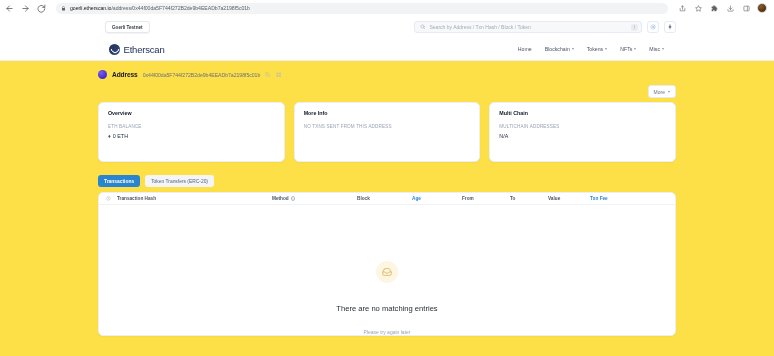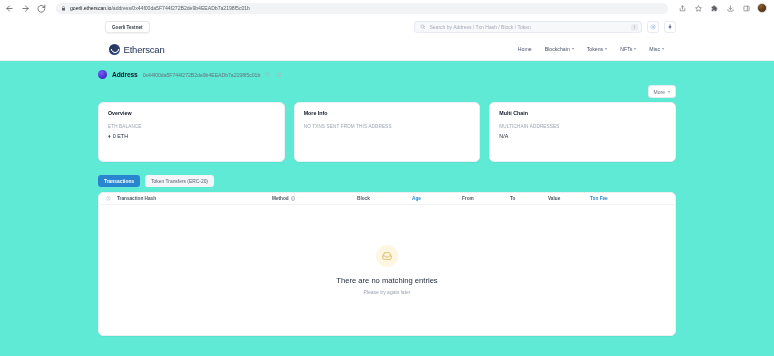--- a/index.html
+++ b/index.html
@@ -51,21 +51,21 @@
   .omnibox .url .path { color: #5f6368; }
   .chrome-icons { display: flex; align-items: center; gap: 6px; padding-right: 3px; }
   .chrome-icons .ci { width: 10px; height: 10px; color: #5f6368; display: flex; align-items: center; justify-content: center; }
   .avatar-chip {
     width: 10px; height: 10px; border-radius: 50%;
     background: radial-gradient(circle at 35% 30%, #8b5a2b 0%, #5d3a1a 55%, #3e2712 100%);
     border: 0.5px solid #d0d0d0;
   }
 
   
-  .page { height: 340px; background: #5eead4; overflow: hidden; position: relative; }
+  .page { height: 340px; background: #fde047; overflow: hidden; position: relative; }
 
   
   .topbar {
     height: 22px;
     background: #ffffff;
     display: flex;
     align-items: center;
     padding: 0 12px;
     position: relative;
   }
@@ -239,22 +239,22 @@
   .info-i {
     width: 4.6px; height: 4.6px; border-radius: 50%;
     border: 0.4px solid #b6bdc9; color: #b6bdc9;
     font-size: 3.4px; line-height: 4px; text-align: center;
     display: inline-flex; align-items: center; justify-content: center;
   }
 
   .empty {
     flex: 1;
     display: flex; flex-direction: column;
-    align-items: center; justify-content: center;
-    gap: 0;
+    align-items: center; justify-content: flex-end;
+    gap: 12px;
   }
   .empty-icon-wrap {
     width: 22px; height: 22px; border-radius: 50%;
     background: #fdf6e3;
     display: flex; align-items: center; justify-content: center;
     margin-bottom: 9px;
   }
   .empty-title { font-size: 7.6px; color: #1f2937; margin-bottom: 4px; }
   .empty-sub { font-size: 5px; color: #9aa3b2; }
 </style>

